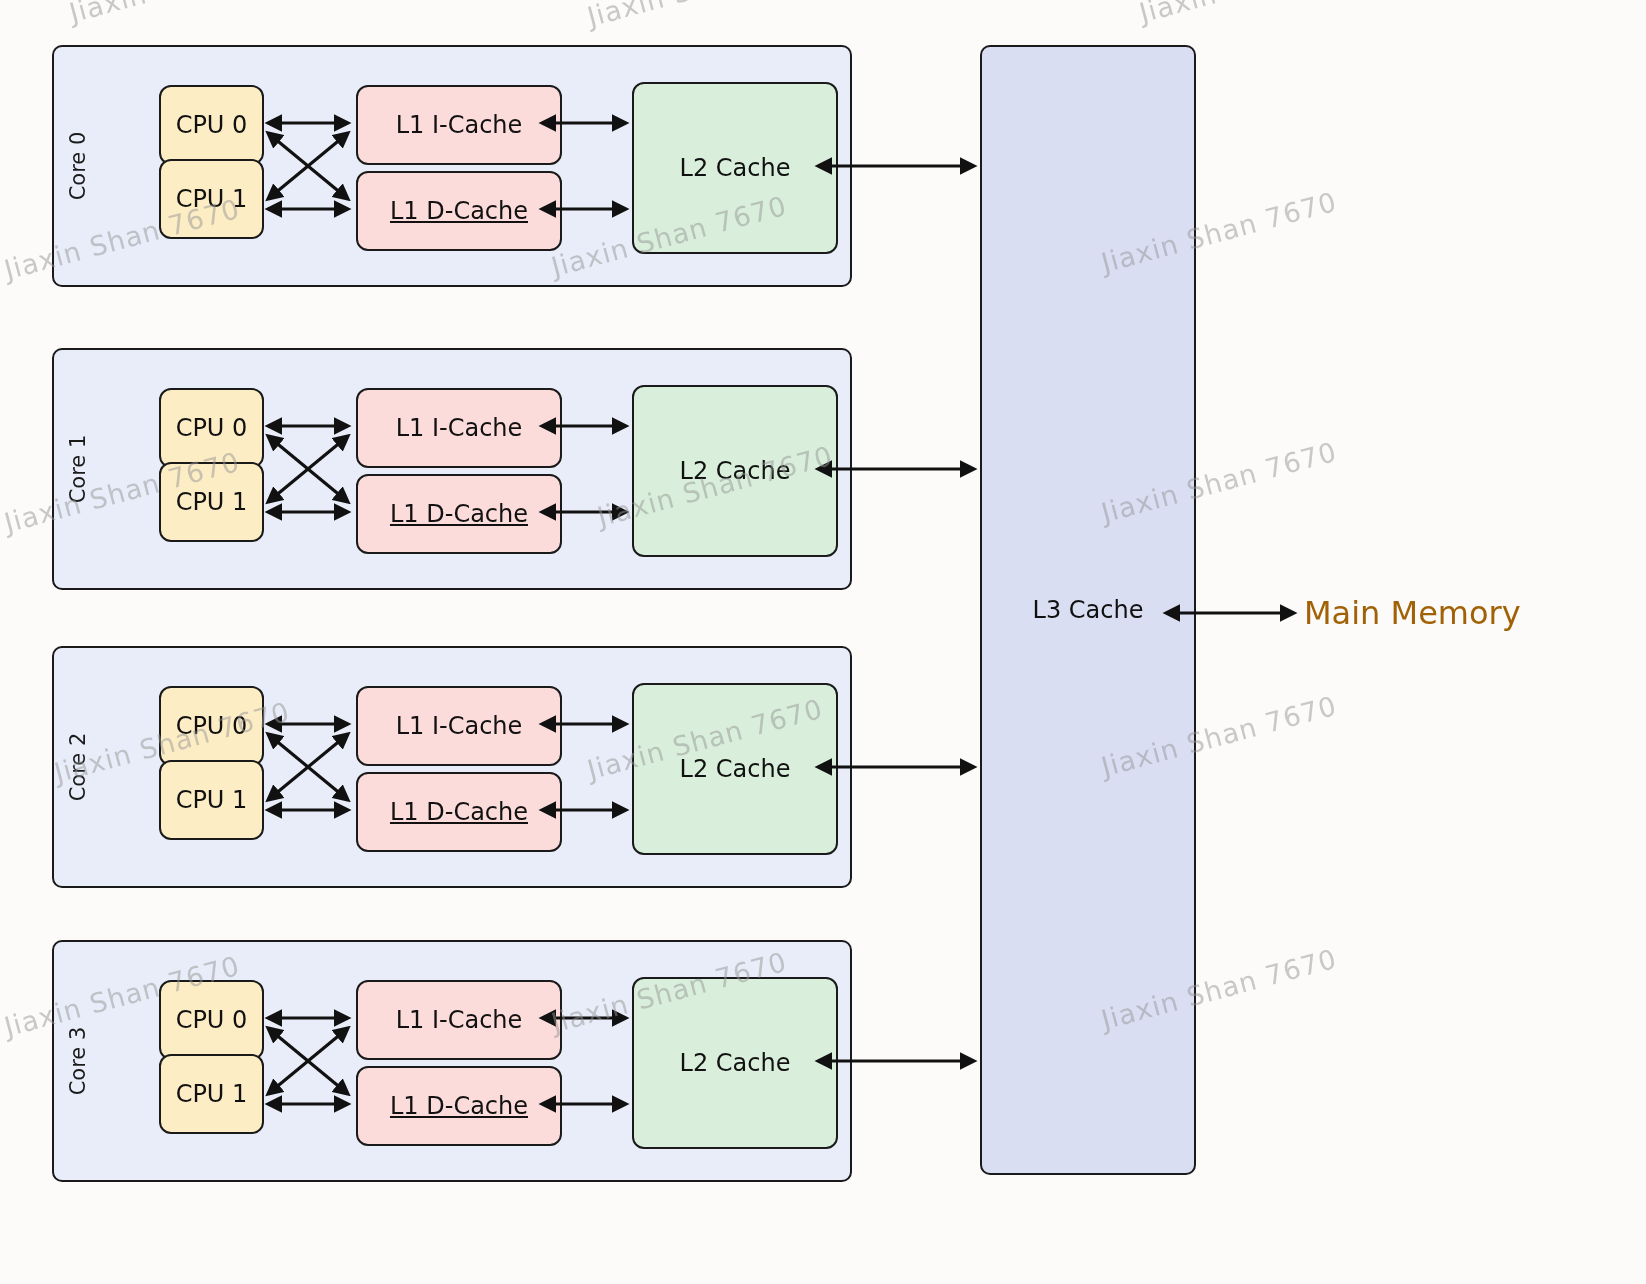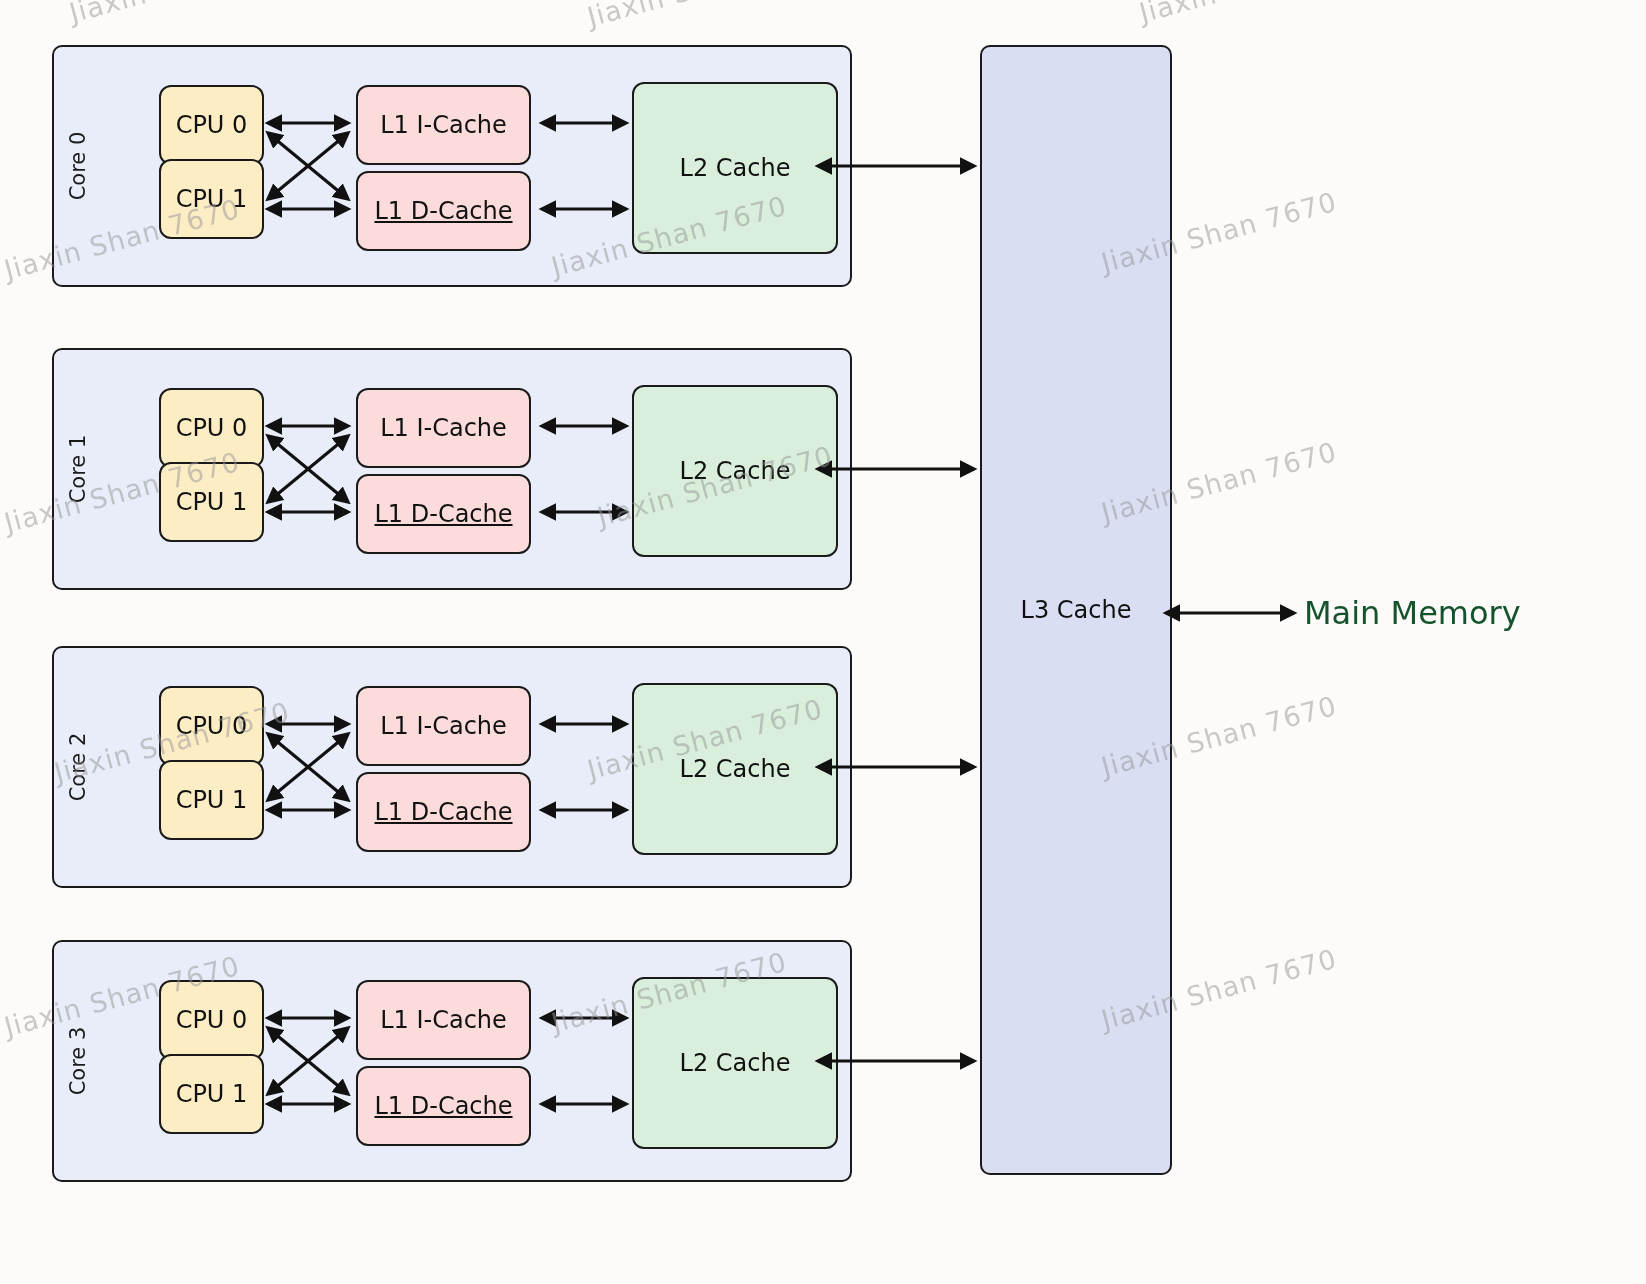--- a/index.html
+++ b/index.html
@@ -56,49 +56,49 @@
     display: flex;
     align-items: center;
     justify-content: center;
     font-size: 24px;
     color: #111;
     text-align: center;
   }
   .cpu  { left: 105px; width: 105px; height: 80px; background: var(--cpu-fill, #fcedc4); }
   .cpu0 { top: 38px; }
   .cpu1 { top: 112px; }
-  .l1   { left: 302px; width: 175px; height: 80px; background: var(--l1-fill, #fbdcda); }
+  .l1   { left: 302px; width: 206px; height: 80px; background: var(--l1-fill, #fbdcda); }
   .l1i  { top: 38px; }
   .l1d  { top: 124px; text-decoration: underline; }
   .l2   { left: 578px; top: 35px; width: 206px; height: 172px; background: var(--l2-fill, #d9efdb); }
 
   .l3 {
     position: absolute;
     z-index: 2;
     left: 980px;
     top: 45px;
-    width: 192px;
+    width: 216px;
     height: 1130px;
     background: var(--l3-fill, #d9def2);
     border: 2.5px solid var(--border, #1a1a1a);
     border-radius: 10px;
     display: flex;
     align-items: center;
     justify-content: center;
     font-size: 24px;
     color: #111;
   }
 
   .main-memory {
     position: absolute;
     left: 1304px;
     top: 613px;
     transform: translateY(-50%);
     font-size: 32px;
-    color: #14532d;
+    color: #a16207;
     white-space: nowrap;
   }
 
   .arrows {
     position: absolute;
     left: 0; top: 0;
     z-index: 3;
     pointer-events: none;
   }
 </style>

